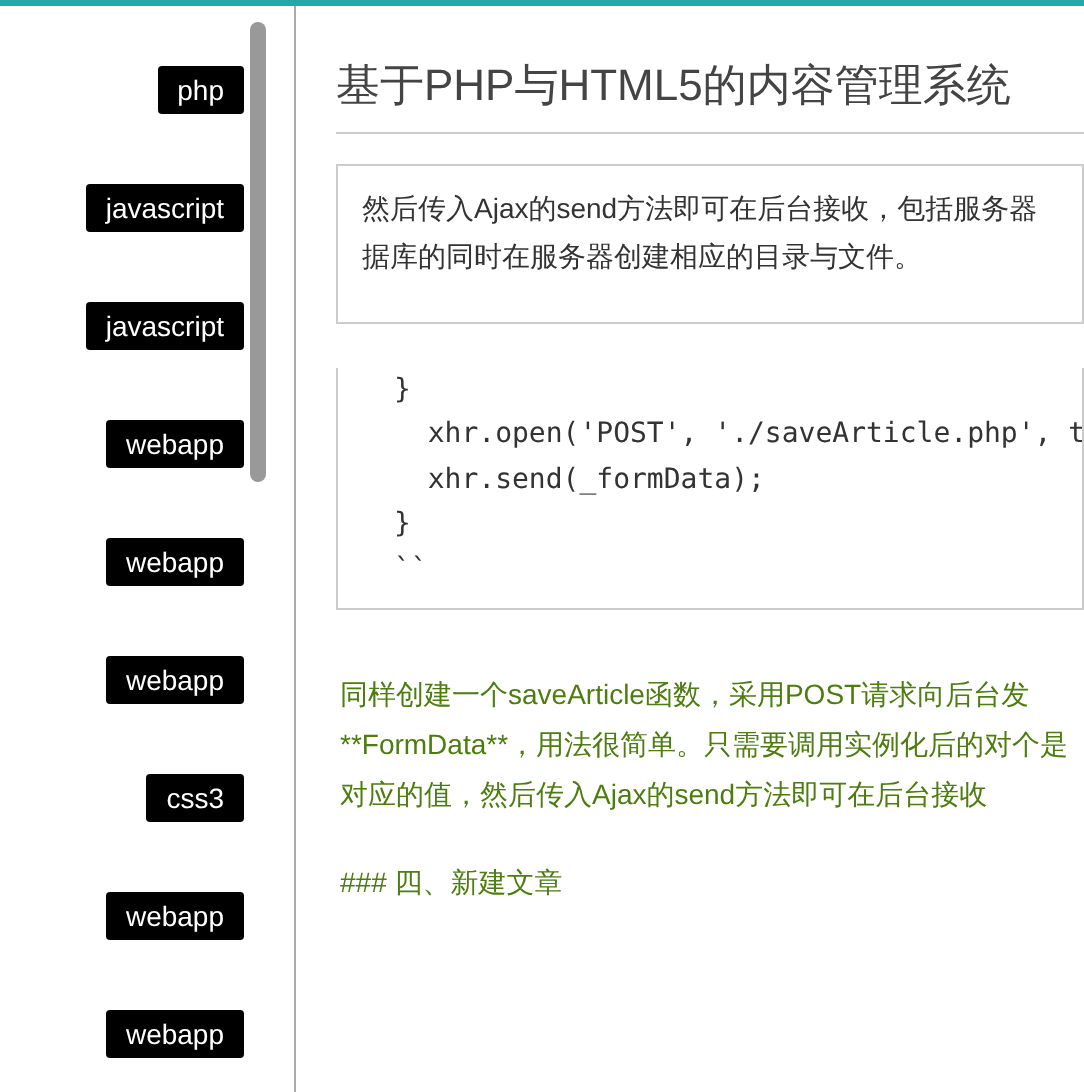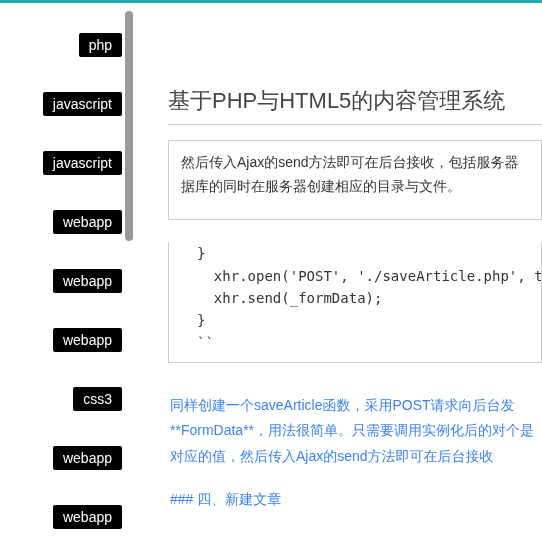--- a/index.html
+++ b/index.html
@@ -20,21 +20,20 @@
       top: 0;
       left: 0;
       right: 0;
       height: 3px;
       background: #2aa;
     }
     .container {
       display: flex;
       height: 100%;
       padding-top: 3px;
-      align-items: flex-end;
     }
     .sidebar {
       width: 135px;
       height: 100%;
       padding-top: 30px;
       position: relative;
       flex-shrink: 0;
     }
     .sidebar-scroll {
       position: absolute;
@@ -95,21 +94,21 @@
       font-family: "Microsoft YaHei", Consolas, monospace;
       font-size: 14px;
       color: #333;
       line-height: 1.6;
       margin-bottom: 30px;
       white-space: pre;
       overflow: hidden;
     }
     .content-text {
       font-size: 14px;
-      color: #3b82f6;
+      color: #4d7c0f;
       line-height: 1.8;
       padding-left: 2px;
     }
     .content-text p {
       margin-bottom: 18px;
     }
   </style>
 </head>
 <body>
 

